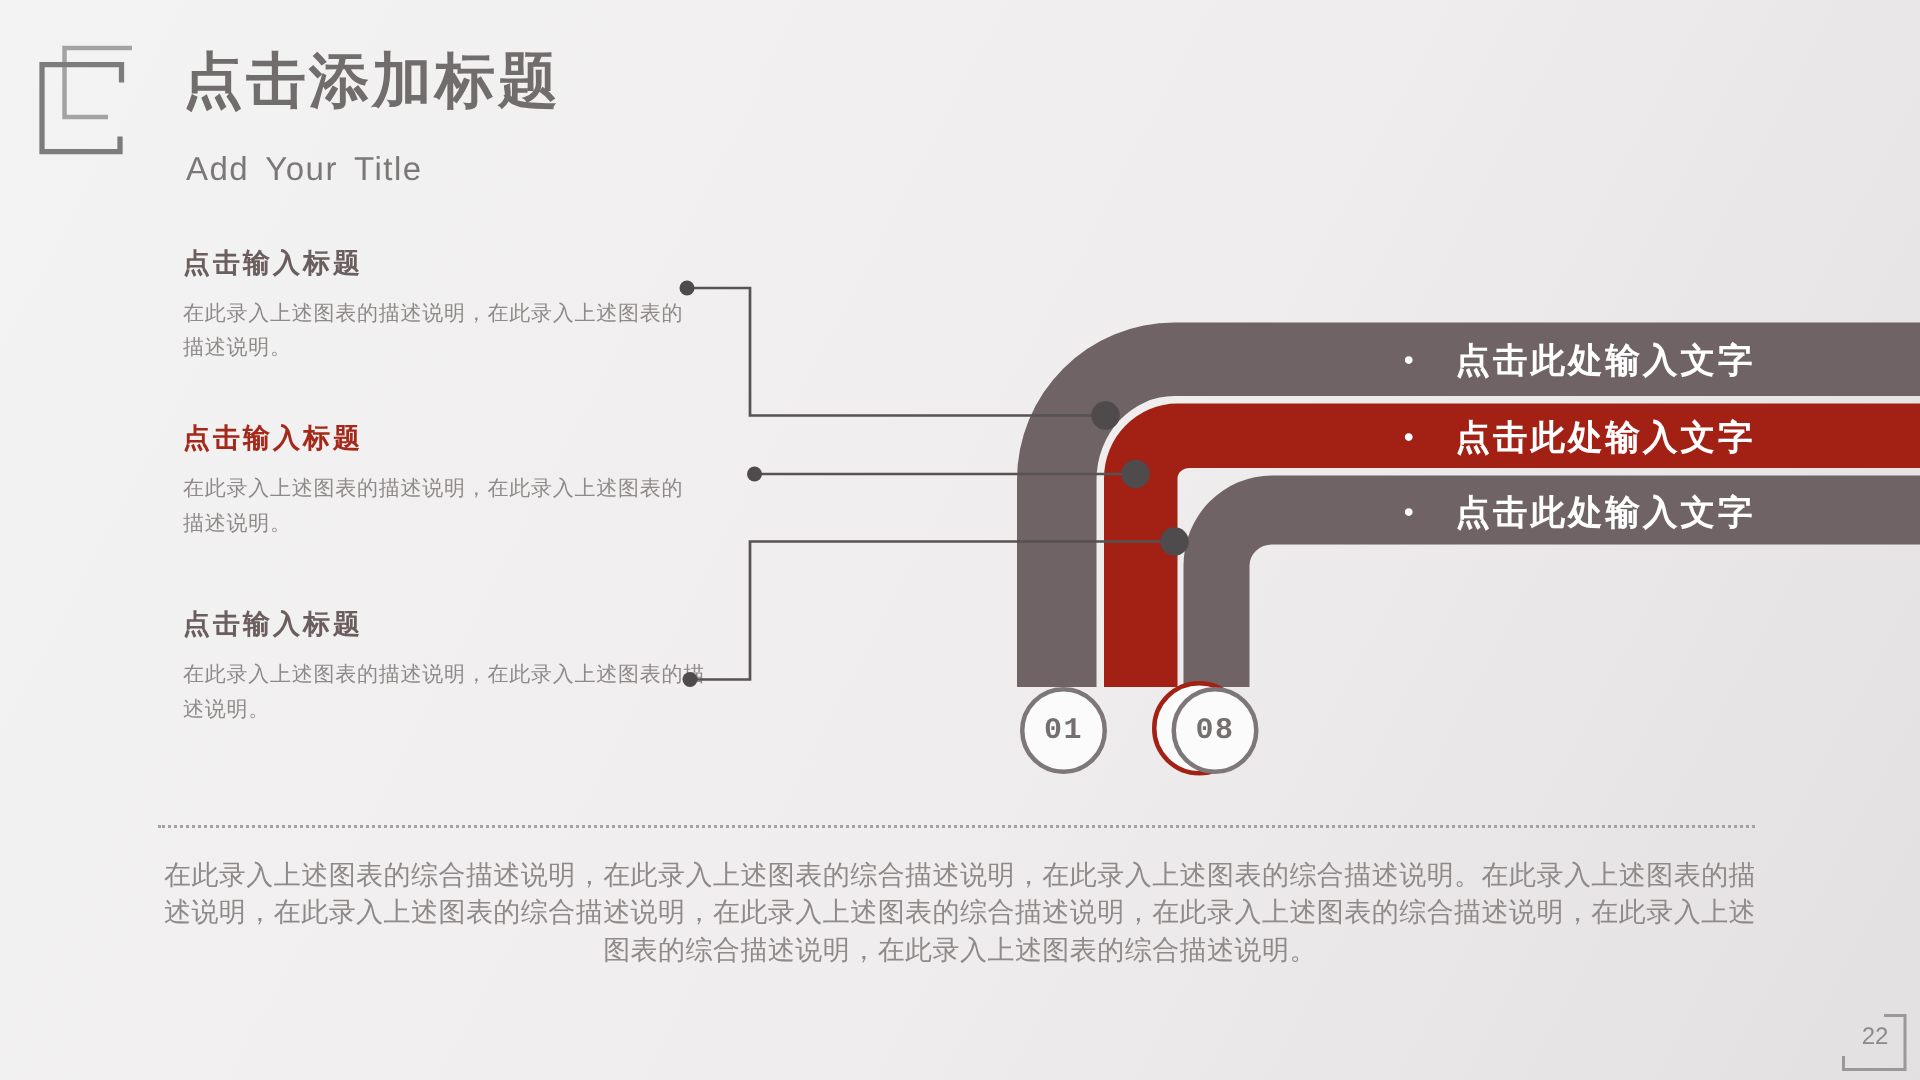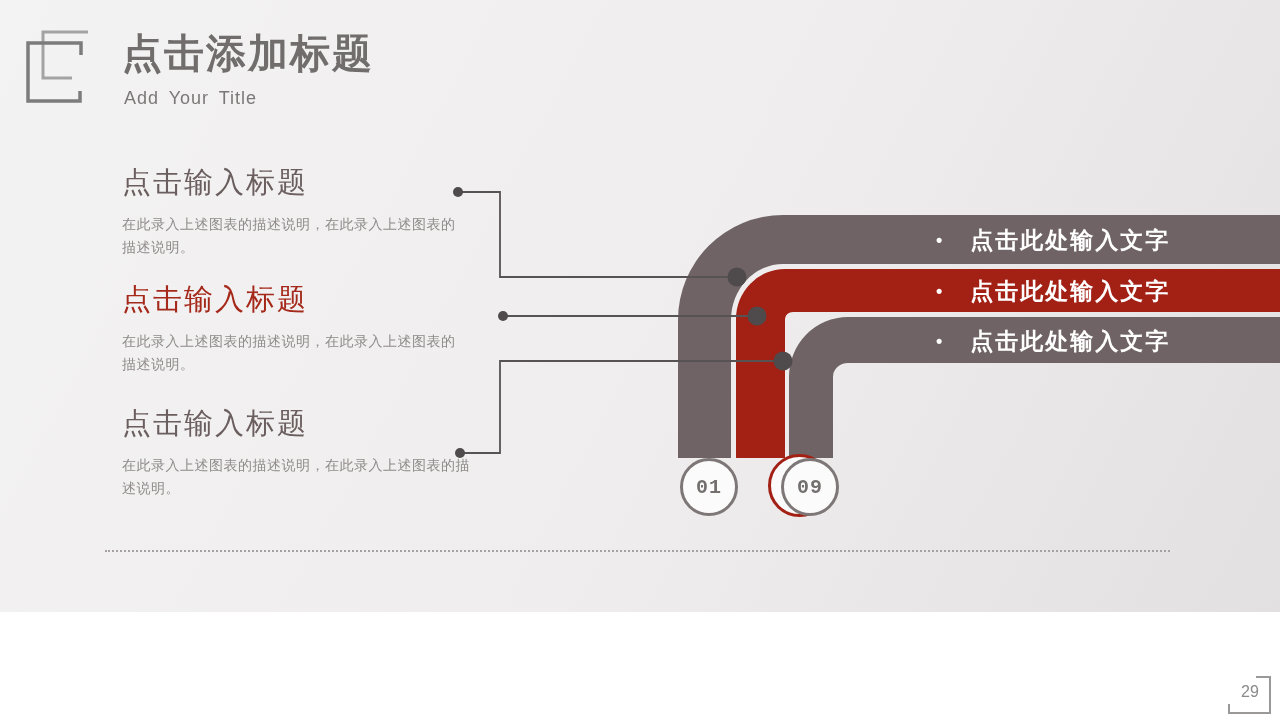--- a/index.html
+++ b/index.html
@@ -1,30 +1,30 @@
 <!DOCTYPE html>
 <html style="--taupe: #6f6365; --red: #a32015; --red-heading: #a5291a; --title-gray: #716d6d; --heading-gray: #6b5e5e; --body-gray: #8f8a8a; --line: #575253; --dot: #4f4a4c; --circle-gray: #7e7778; --circle-num-gray: #757070;"><head>
 <meta charset="utf-8">
 <style>
   html,body{margin:0;padding:0;}
   body{width:1280px;height:720px;overflow:hidden;
        font-family:"Liberation Sans","DejaVu Sans",sans-serif;}
-  .slide{position:relative;width:1280px;height:612px;
+  .slide{position:relative;width:1280px;height:720px;
          background:linear-gradient(118deg,#f4f3f3 0%,#efeded 55%,#e2e0e0 100%);}
 
   
   .hdr-icon{position:absolute;left:22px;top:26px;}
   .page-title{position:absolute;left:122px;top:26px;margin:0;
               font-size:40px;font-weight:bold;letter-spacing:2px;color:var(--title-gray);}
-  .page-subtitle{position:absolute;left:124px;top:88px;font-size:18px;
+  .page-subtitle{position:absolute;left:124px;top:100px;font-size:22px;
                  letter-spacing:1px;word-spacing:4px;color:#7b7878;}
 
   
   .block{position:absolute;left:122px;}
-  .block h2{margin:0;font-size:29px;font-weight:normal;letter-spacing:2px;color:var(--heading-gray);}
+  .block h2{margin:0;font-size:18px;font-weight:bold;letter-spacing:2px;color:var(--heading-gray);}
   .block.accent-red h2{color:var(--red-heading);}
   .block p{margin:10px 0 0 0;font-size:14px;line-height:23px;letter-spacing:.5px;color:var(--body-gray);}
   .block1{top:163px;} .block1 p{width:340px;}
   .block2{top:280px;} .block2 p{width:340px;}
   .block3{top:404px;} .block3 p{width:362px;}
 
   
   .diagram{position:absolute;left:0;top:0;z-index:1;}
 
   
@@ -110,23 +110,24 @@
     <span>点击此处输入文字</span>
   </div>
 
   <div class="step step1">
     <span>01</span>
   </div>
   <div class="step step2">
     <span>02</span>
   </div>
   <div class="step step3">
-    <span>09</span>
+    <span>08</span>
   </div>
 
   <div class="divider"></div>
+  <p class="footer-paragraph">在此录入上述图表的综合描述说明，在此录入上述图表的综合描述说明，在此录入上述图表的综合描述说明。在此录入上述图表的描述说明，在此录入上述图表的综合描述说明，在此录入上述图表的综合描述说明，在此录入上述图表的综合描述说明，在此录入上述图表的综合描述说明，在此录入上述图表的综合描述说明。</p>
 
   <svg class="page-corner" width="54" height="48" viewBox="0 0 54 48">
     <polyline points="34,7 48,7 48,43 7,43 7,34" fill="none" stroke="#9b9898" stroke-width="2"></polyline>
   </svg>
-  <div class="page-number">29</div>
+  <div class="page-number">22</div>
 
 </div>
 
 </body></html>

